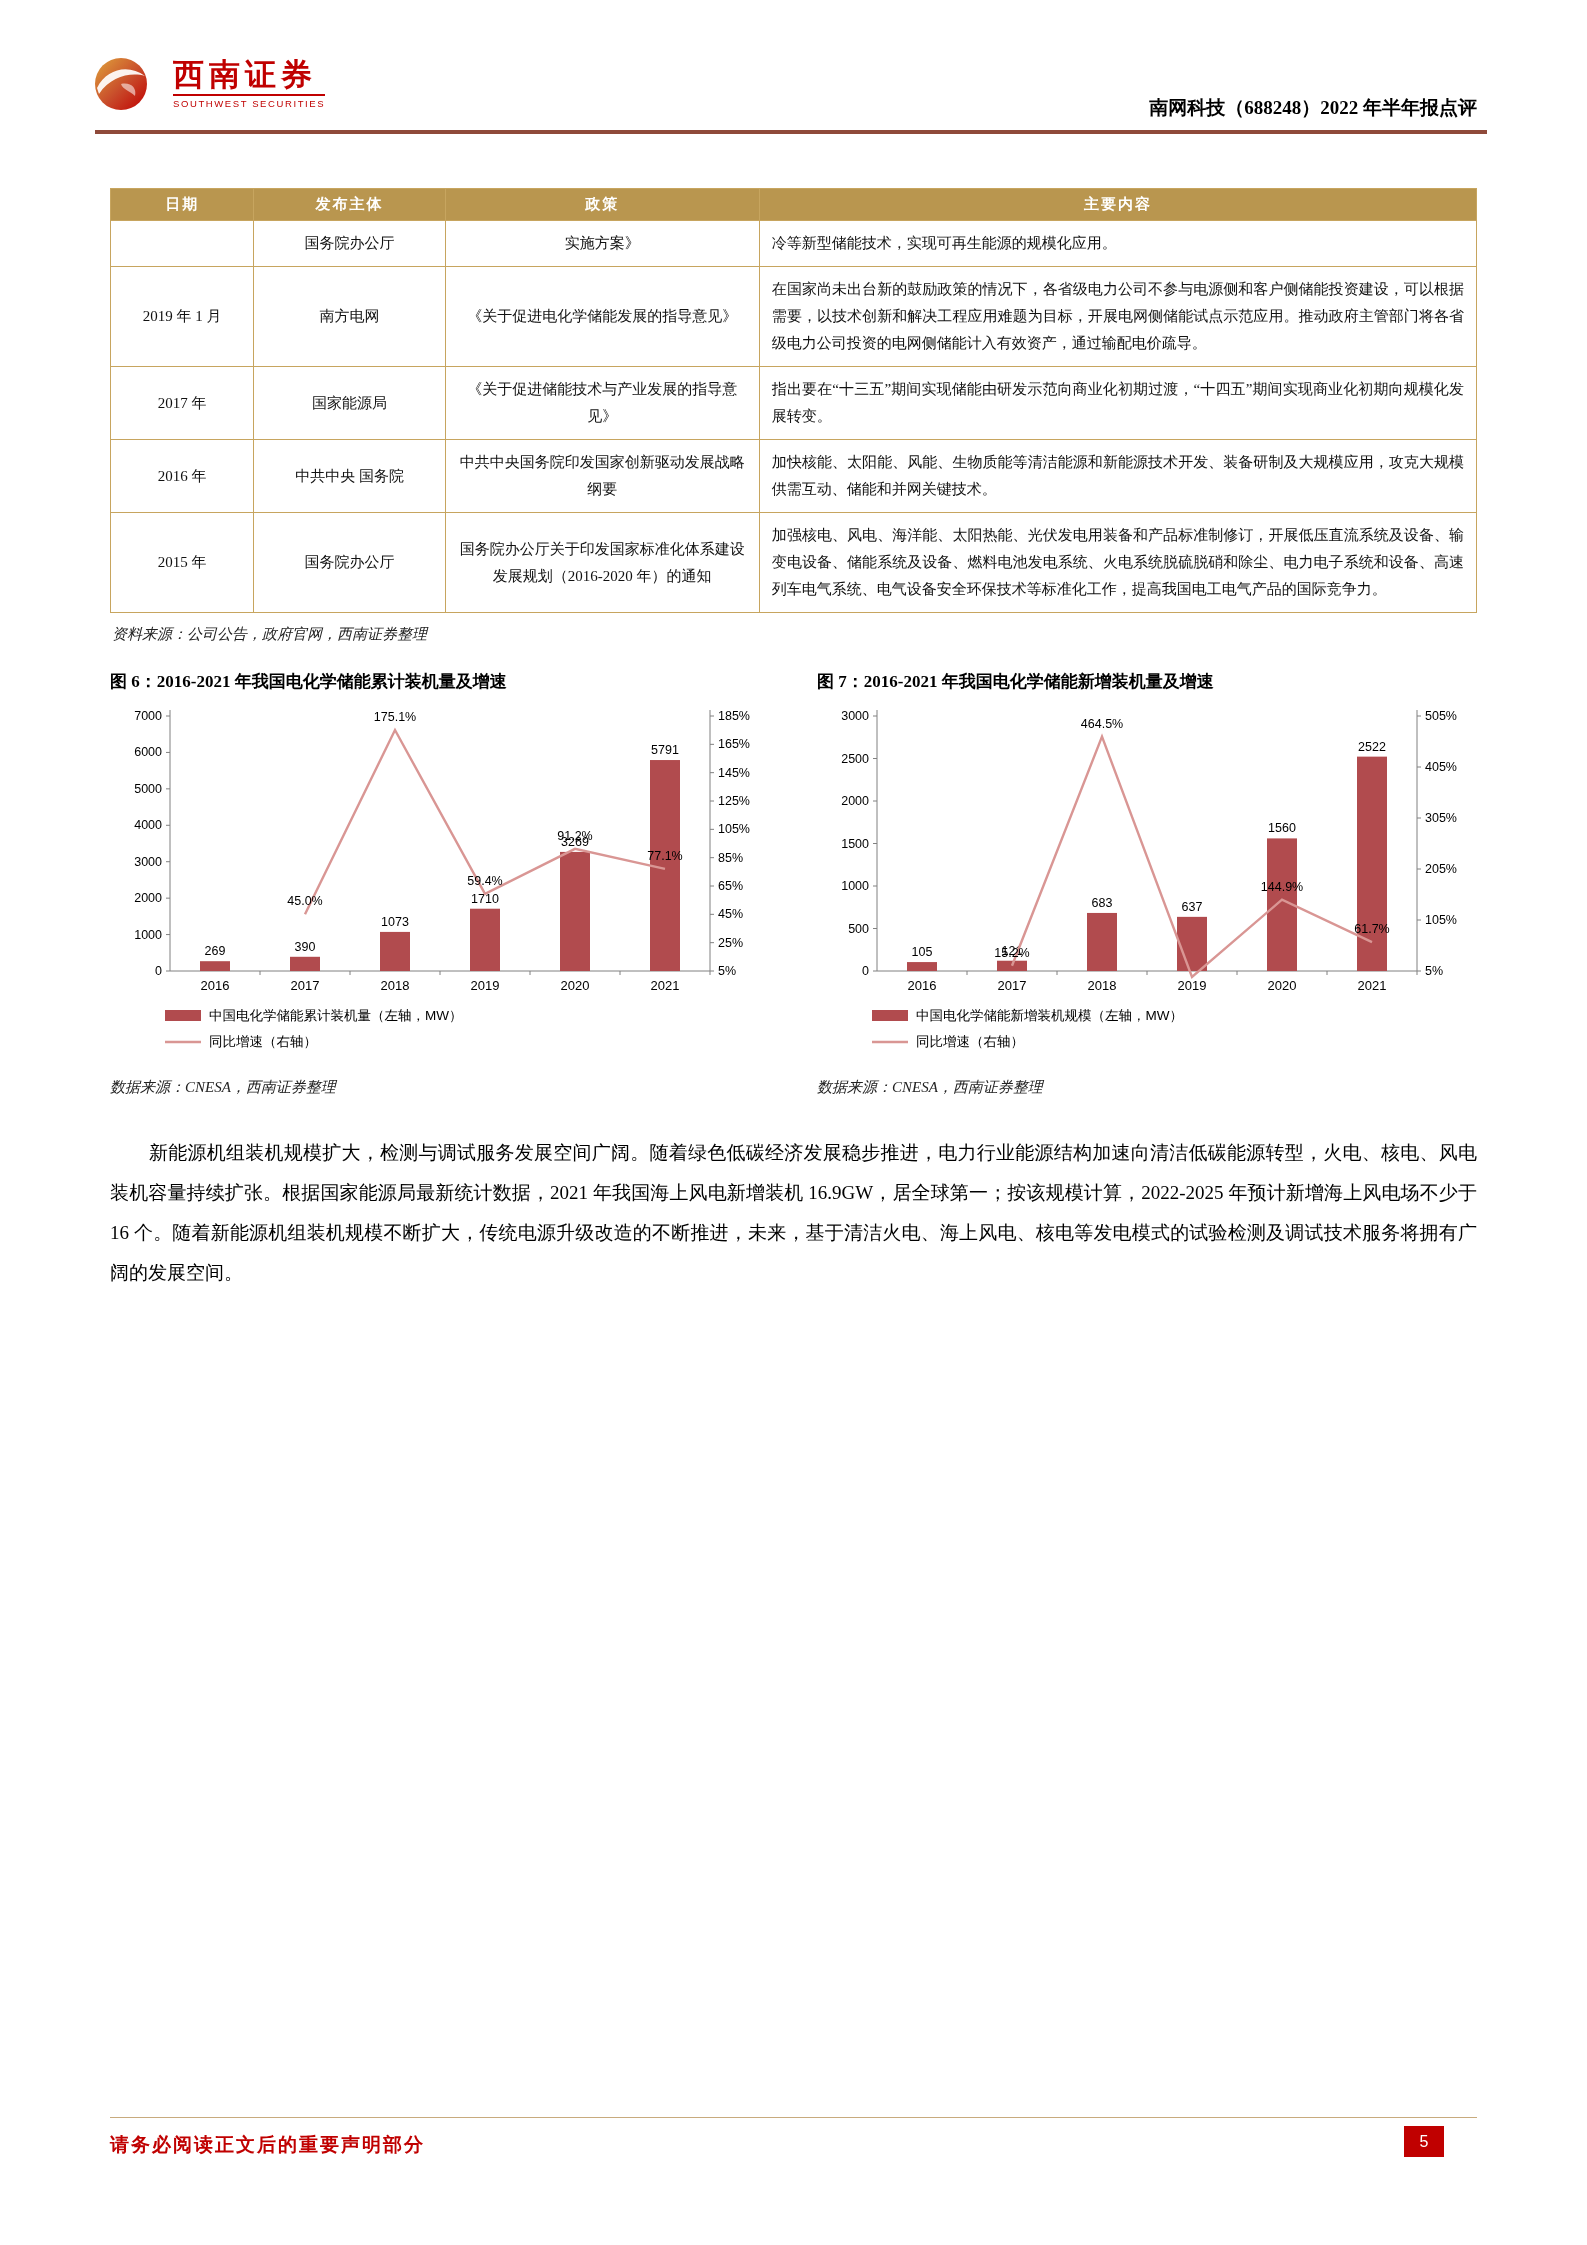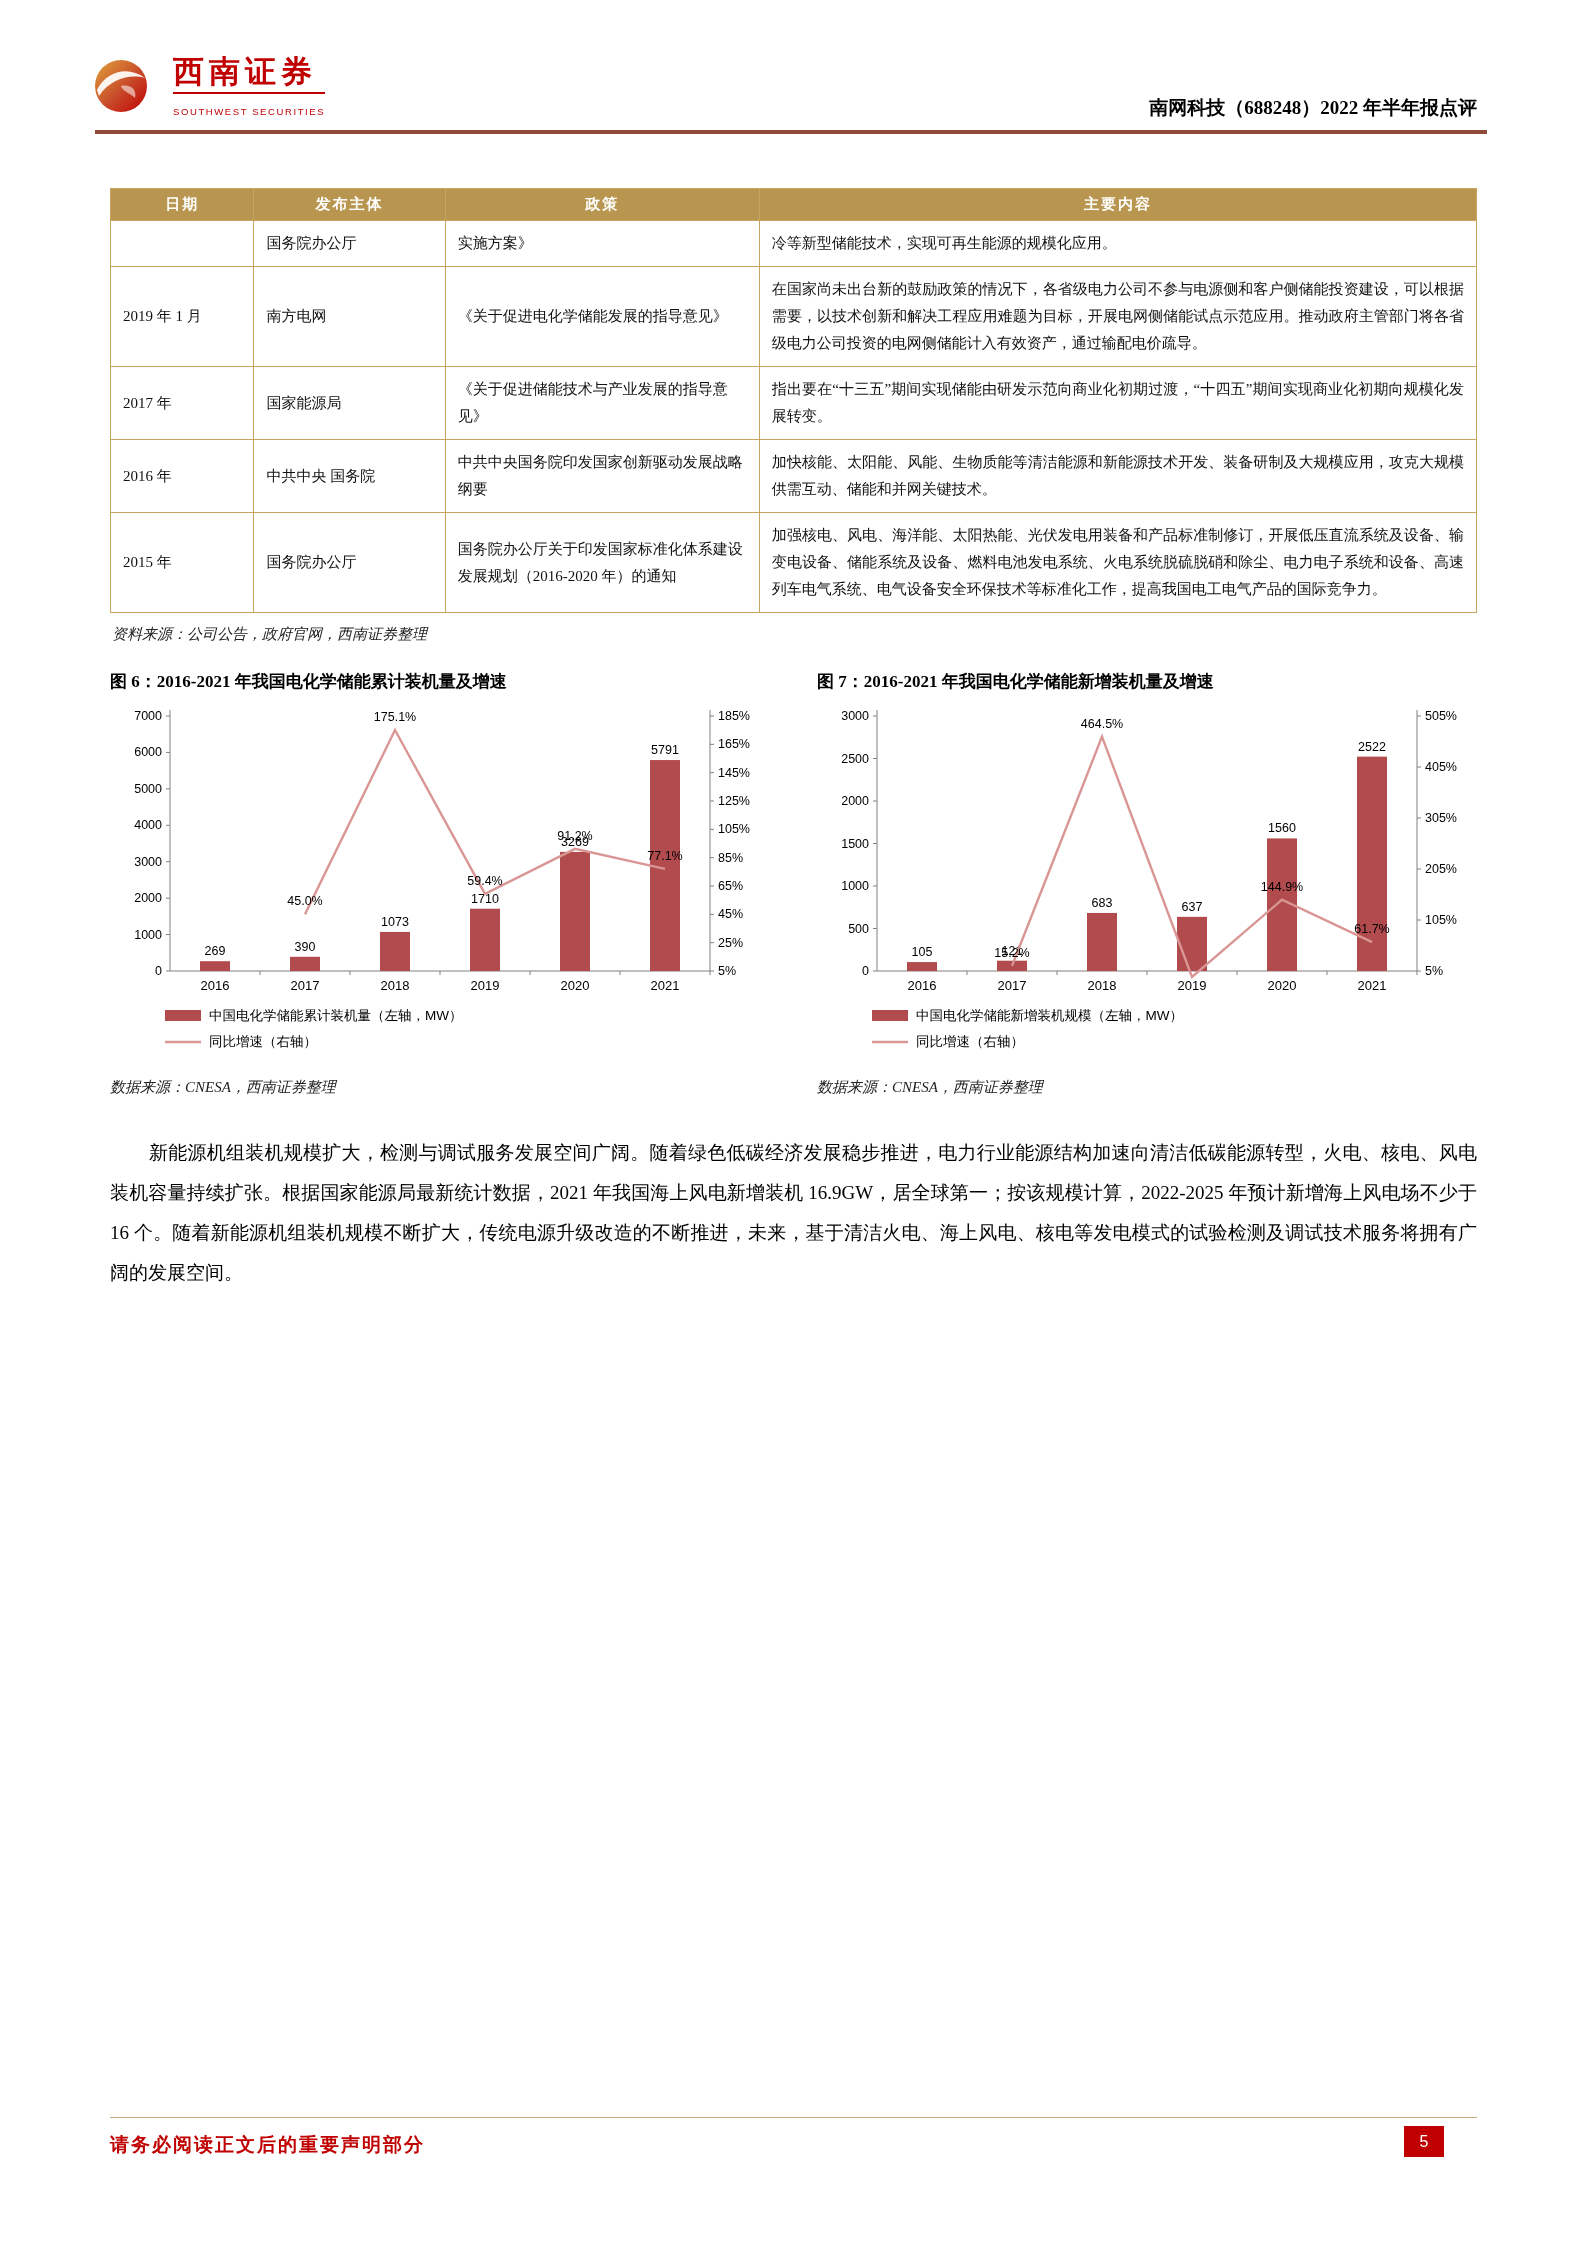--- a/index.html
+++ b/index.html
@@ -6,34 +6,34 @@
   html,body { margin:0; padding:0; background:#fff; }
   .page {
     position:relative; width:1587px; height:2245px; background:#fff; overflow:hidden;
     font-family:"Liberation Serif","DejaVu Serif",serif; color:#000;
   }
   
   .logo { position:absolute; left:93px; top:56px; display:flex; align-items:center; gap:24px; }
   .logo-mark { width:56px; height:56px; }
   .logo-cn { color:#C00000; font-size:31px; font-weight:bold; letter-spacing:5px; line-height:1.05; white-space:nowrap; }
   .logo-en { color:#C00000; font-size:9.5px; letter-spacing:1.6px; border-top:2px solid #C00000;
-             margin-top:3px; padding-top:12px; font-family:"Liberation Sans","DejaVu Sans",sans-serif; white-space:nowrap; }
+             margin-top:3px; padding-top:2px; font-family:"Liberation Sans","DejaVu Sans",sans-serif; white-space:nowrap; }
   .report-title { position:absolute; right:110px; top:95px; font-size:19px; font-weight:bold; }
   .header-rule { position:absolute; left:95px; right:100px; top:130px; height:4px; background:#8F4A3A; }
 
   
   .content { position:absolute; left:110px; top:188px; width:1367px; }
 
   .policy-table { width:100%; border-collapse:collapse; font-size:15px;border-radius:19px; }
   .policy-table th {
     background:#B9964F; color:#fff; font-weight:bold; font-size:15px;
     padding:6px 4px; border:1px solid #C7A55F; letter-spacing:2px;
   }
   .policy-table td { border:1px solid #C7A55F; padding:9px 12px; line-height:1.8; vertical-align:middle; color:#111; }
-  .td-date, .td-publisher, .td-policy { text-align:left; }
+  .td-date, .td-publisher, .td-policy { text-align:center; }
   .td-content { text-align:justify; }
 
   .source-note { margin:12px 0 26px 2px; font-style:italic; font-size:15px; color:#222; }
 
   .figures { display:flex; gap:47px; }
   .figure { width:660px; margin:0; }
   .fig-title { font-weight:bold; font-size:17px; margin:0 0 5px 0; color:#000; }
   svg.chart { width:660px; height:378px; display:block; font-family:"Liberation Sans","DejaVu Sans",sans-serif; }
   .fig-source { font-style:italic; font-size:15px; margin-top:2px; color:#222; }
 

